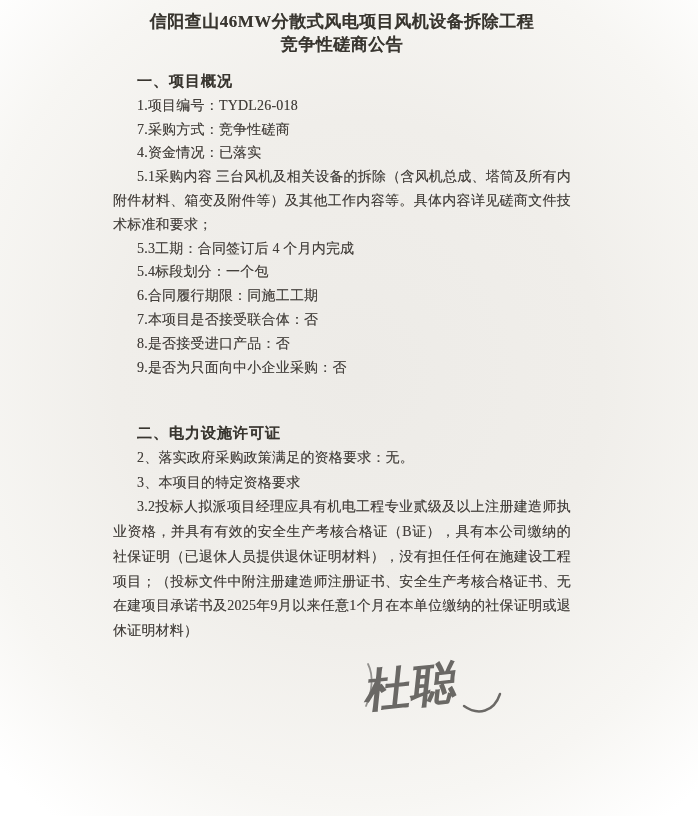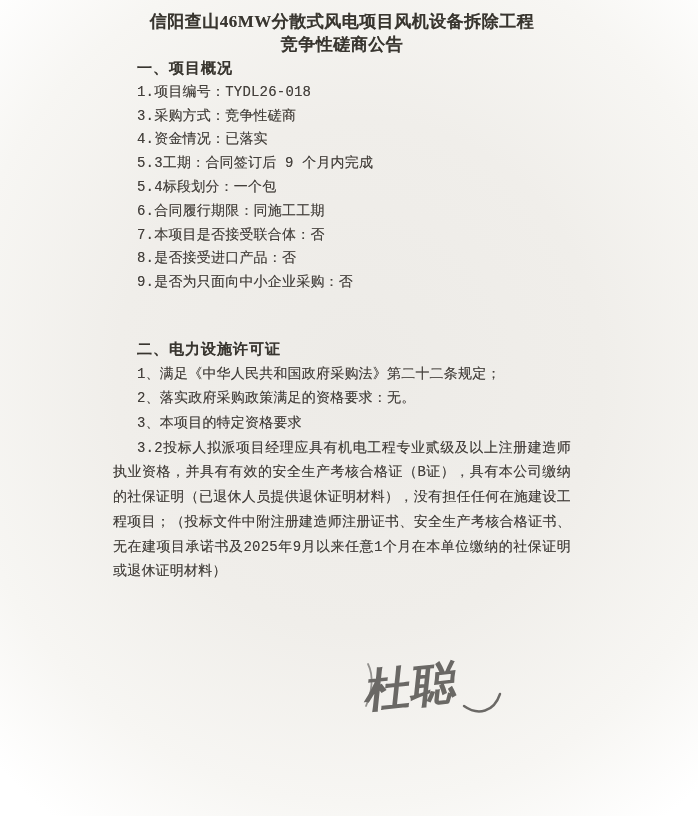--- a/index.html
+++ b/index.html
@@ -33,21 +33,21 @@
     font-size: 17px;
     line-height: 23px;
     font-weight: 700;
     text-align: center;
     color: #38352f;
     letter-spacing: 0.5px;
     white-space: nowrap;
   }
   section { display: block; }
   .sec-1 {
-    margin-top: 1px;
+    margin-top: 14px;
     font-size: 14px;
     line-height: 23.8px;
   }
   .sec-2 {
     margin-top: 42px;
     font-size: 14px;
     line-height: 24.7px;
   }
   h2 {
     margin: 0;
@@ -58,21 +58,20 @@
     text-indent: 24px;
     line-height: inherit;
   }
   p {
     margin: 0;
     text-indent: 24px;
     text-align: justify;
     letter-spacing: 0.2px;
     word-break: break-all;
     line-height: inherit;
-    font-family: Liberation Mono, monospace;
   }
   .signature {
     position: absolute;
     left: 352px;
     top: 646px;
     width: 160px;
     height: 78px;
     pointer-events: none;
     opacity: 0.82;
   }
@@ -82,33 +81,33 @@
 
 <div class="page">
   <div class="doc">
 
     <div class="title-line">信阳查山46MW分散式风电项目风机设备拆除工程</div>
     <div class="title-line">竞争性磋商公告</div>
 
     <section class="sec-1">
       <h2>一、项目概况</h2>
       <p>1.项目编号：TYDL26-018</p>
-      <p>3.采购方式：竞争性磋商</p>
+      <p>7.采购方式：竞争性磋商</p>
       <p>4.资金情况：已落实</p>
-      <p>5.3工期：合同签订后 9 个月内完成</p>
+      <p>5.1采购内容 三台风机及相关设备的拆除（含风机总成、塔筒及所有内附件材料、箱变及附件等）及其他工作内容等。具体内容详见磋商文件技术标准和要求；</p>
+      <p>5.3工期：合同签订后 4 个月内完成</p>
       <p>5.4标段划分：一个包</p>
       <p>6.合同履行期限：同施工工期</p>
       <p>7.本项目是否接受联合体：否</p>
       <p>8.是否接受进口产品：否</p>
       <p>9.是否为只面向中小企业采购：否</p>
     </section>
 
     <section class="sec-2">
       <h2>二、电力设施许可证</h2>
-      <p>1、满足《中华人民共和国政府采购法》第二十二条规定；</p>
       <p>2、落实政府采购政策满足的资格要求：无。</p>
       <p>3、本项目的特定资格要求</p>
       <p>3.2投标人拟派项目经理应具有机电工程专业贰级及以上注册建造师执业资格，并具有有效的安全生产考核合格证（B证），具有本公司缴纳的社保证明（已退休人员提供退休证明材料），没有担任任何在施建设工程项目；（投标文件中附注册建造师注册证书、安全生产考核合格证书、无在建项目承诺书及2025年9月以来任意1个月在本单位缴纳的社保证明或退休证明材料）</p>
     </section>
 
   </div>
 
   <div class="signature">
     <svg width="160" height="78" viewBox="0 0 160 78">
       <g transform="rotate(-6 80 40) skewX(-12)">

